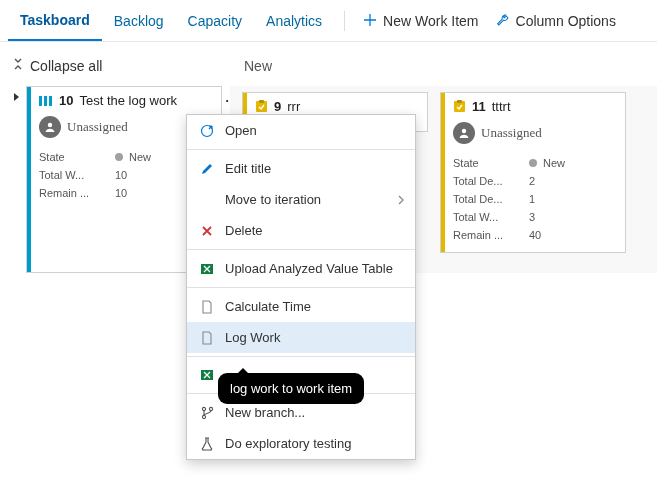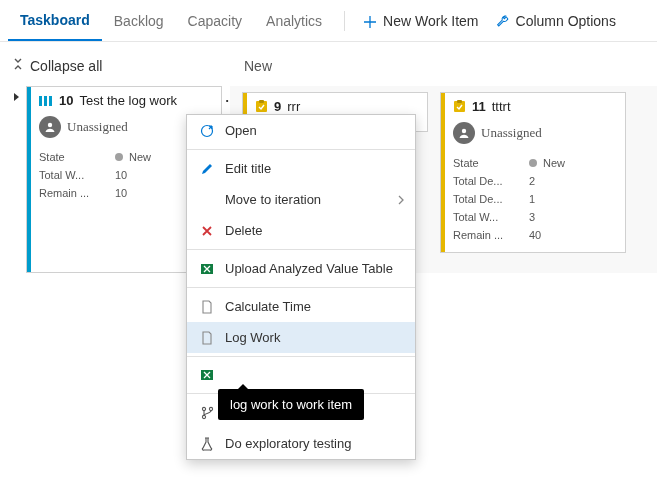--- a/index.html
+++ b/index.html
@@ -20,33 +20,33 @@
     border-bottom: 1px solid #e6e6e6;
     padding: 0 8px;
   }
   .tabs { display: flex; align-items: center; height: 100%; }
   .tab {
     padding: 0 12px;
     height: 100%;
     display: flex;
     align-items: center;
     font-size: 14px;
-    color: #737373;
+    color: #0369a1;
     cursor: pointer;
   }
   .tab.active {
     color: #005a9e;
     font-weight: 600;
     border-bottom: 2px solid #0078d4;
   }
   .vsep {
     width: 1px; height: 20px; background: #ddd; margin: 0 10px;
   }
   .topbtn {
-    display: flex; align-items: flex-end; gap: 6px;
+    display: flex; align-items: flex-start; gap: 6px;
     padding: 4px 8px; cursor: pointer; color: #333;
     font-size: 14px;
   }
   .topbtn .ico { color: #0078d4; }
   .board {
     display: flex;
     padding: 10px 0 0 0;
   }
   .leftcol {
     width: 230px;
@@ -150,25 +150,24 @@
   .ctx .item .chev {
     position: absolute; right: 10px; color: #888;
   }
   .ctx .sep { height: 1px; background: #e0e0e0; margin: 3px 0; }
   .ctx .ico { width: 16px; display:flex; align-items:center; justify-content:center; }
   .tooltip {
     position: absolute;
     left: 218px; top: 373px;
     background: #000; color: #fff;
     padding: 8px 12px;
-    border-radius: 2px;
+    border-radius: 9px;
     font-size: 13px;
     z-index: 60;
     white-space: nowrap;
-    margin-top: 16px;
   }
   .tooltip::before {
     content: "";
     position: absolute;
     top: -5px; left: 20px;
     border-left: 5px solid transparent;
     border-right: 5px solid transparent;
     border-bottom: 5px solid #000;
   }
   svg { display: block; }

